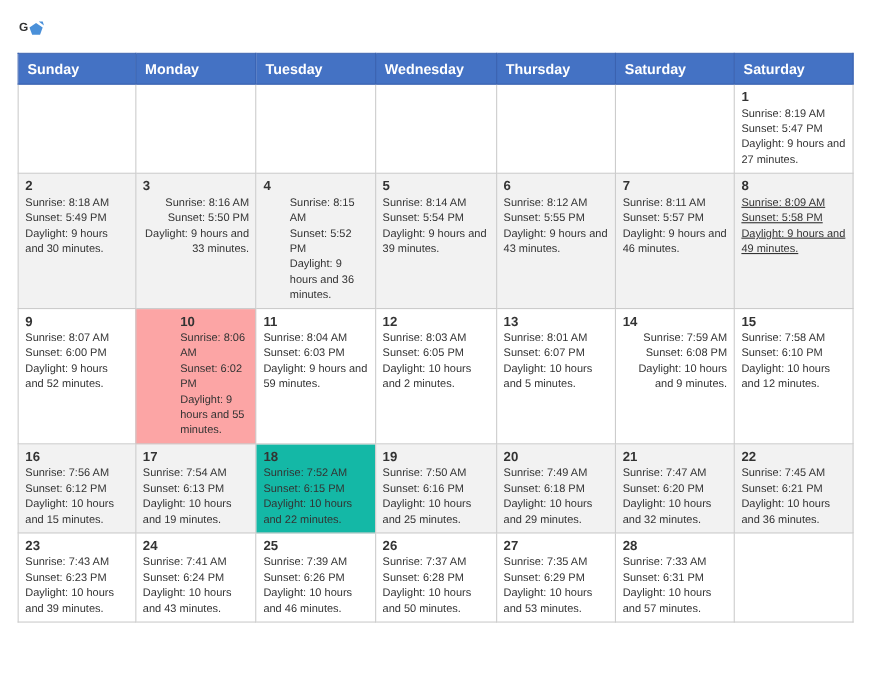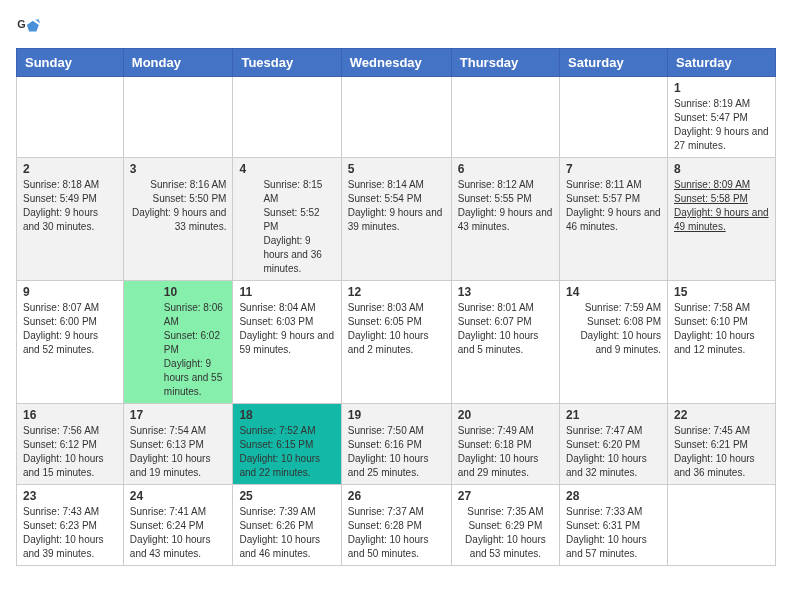--- a/index.html
+++ b/index.html
@@ -182,21 +182,21 @@
 Daylight: 9 hours and 49 minutes.</div>
         </td>
       </tr>
       <tr>
         <td style="background: rgb(255, 255, 255);">
           <span class="day-number">9</span>
           <div class="day-info" style="white-space: pre-line;">Sunrise: 8:07 AM
 Sunset: 6:00 PM
 Daylight: 9 hours and 52 minutes.</div>
         </td>
-        <td style="background: #86efac; padding-left: 40px;">
+        <td style="background: #fca5a5; padding-left: 40px;">
           <span class="day-number">10</span>
           <div class="day-info" style="white-space: pre-line;">Sunrise: 8:06 AM
 Sunset: 6:02 PM
 Daylight: 9 hours and 55 minutes.</div>
         </td>
         <td style="background: rgb(255, 255, 255);">
           <span class="day-number">11</span>
           <div class="day-info" style="white-space: pre-line;">Sunrise: 8:04 AM
 Sunset: 6:03 PM
 Daylight: 9 hours and 59 minutes.</div>
@@ -290,21 +290,21 @@
 Daylight: 10 hours and 46 minutes.</div>
         </td>
         <td style="background: rgb(255, 255, 255);">
           <span class="day-number">26</span>
           <div class="day-info" style="white-space: pre-line;">Sunrise: 7:37 AM
 Sunset: 6:28 PM
 Daylight: 10 hours and 50 minutes.</div>
         </td>
         <td style="background: rgb(255, 255, 255);">
           <span class="day-number">27</span>
-          <div class="day-info" style="white-space: pre-line; text-align: center;">Sunrise: 7:35 AM
+          <div class="day-info" style="white-space: pre-line;">Sunrise: 7:35 AM
 Sunset: 6:29 PM
 Daylight: 10 hours and 53 minutes.</div>
         </td>
         <td style="background: rgb(255, 255, 255);">
           <span class="day-number">28</span>
           <div class="day-info" style="white-space: pre-line;">Sunrise: 7:33 AM
 Sunset: 6:31 PM
 Daylight: 10 hours and 57 minutes.</div>
         </td>
         <td class="empty-cell" style="background: rgb(255, 255, 255);"></td>

